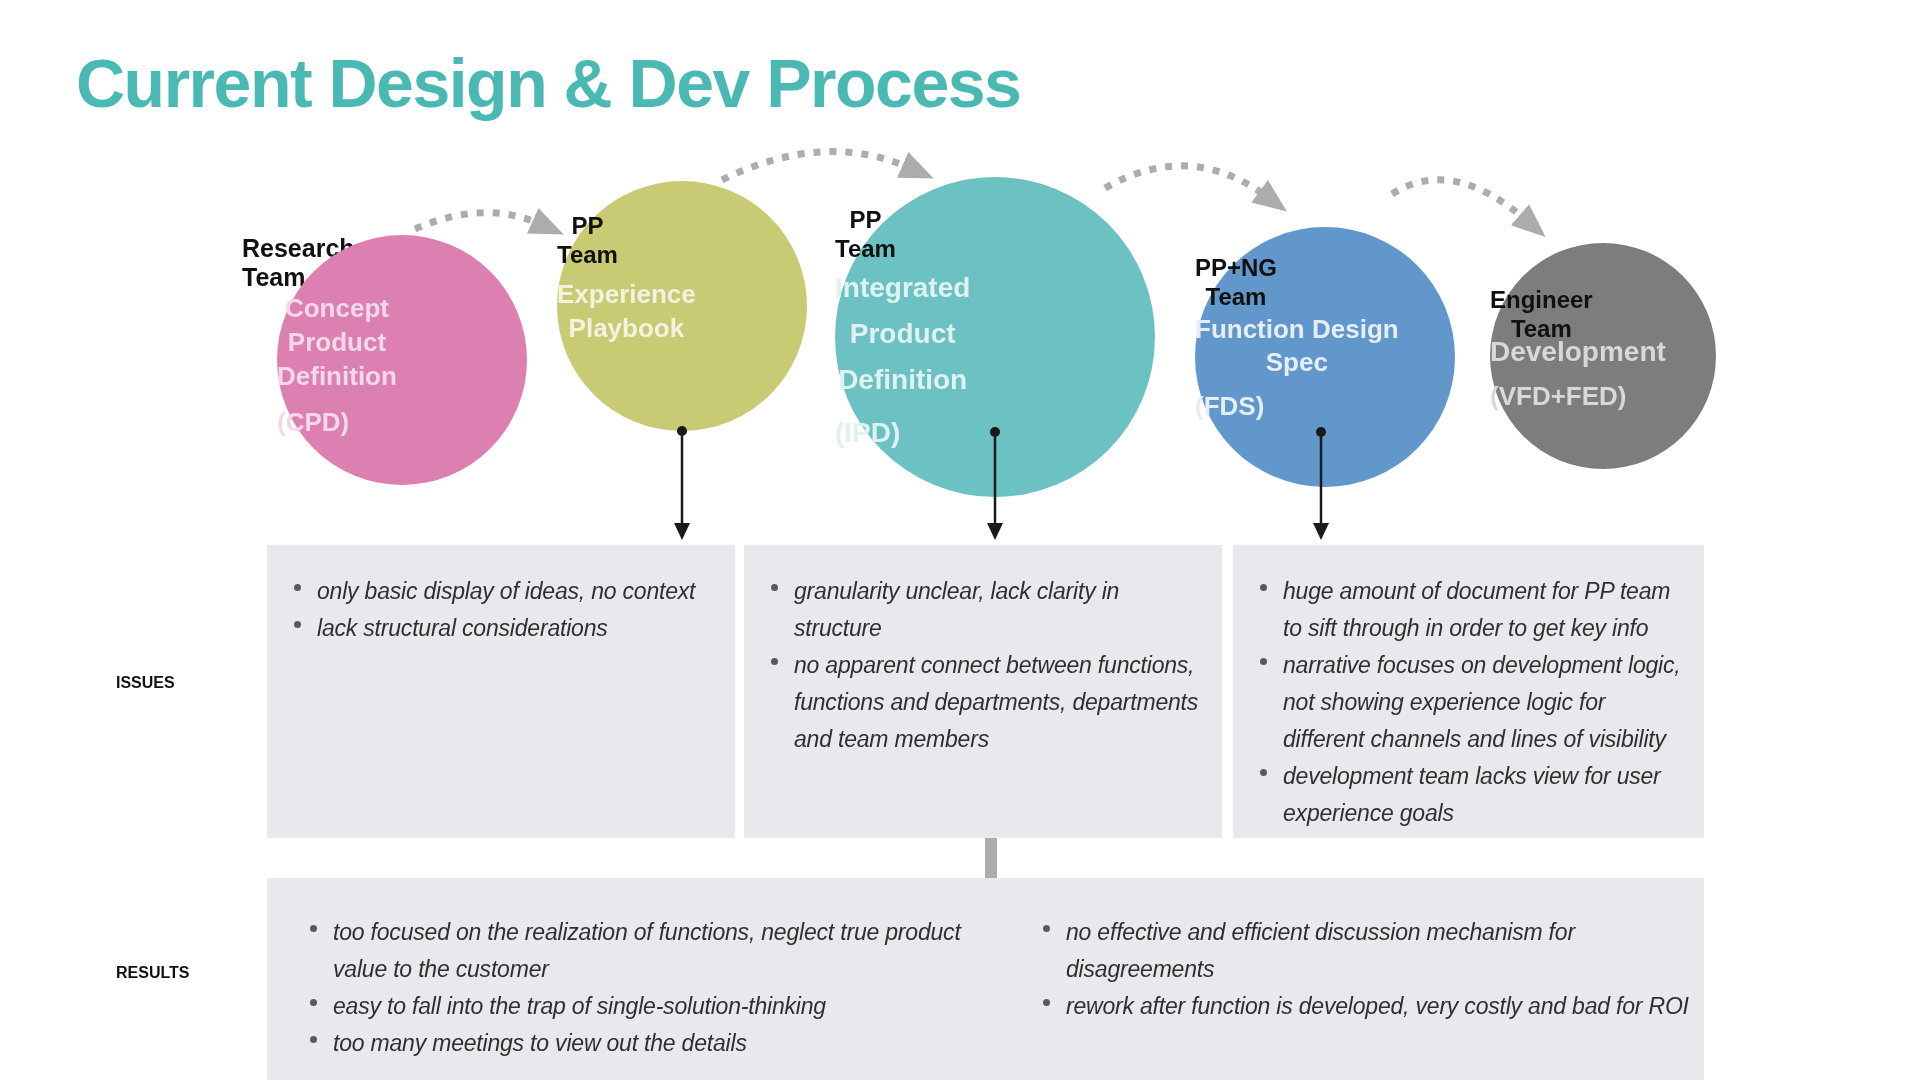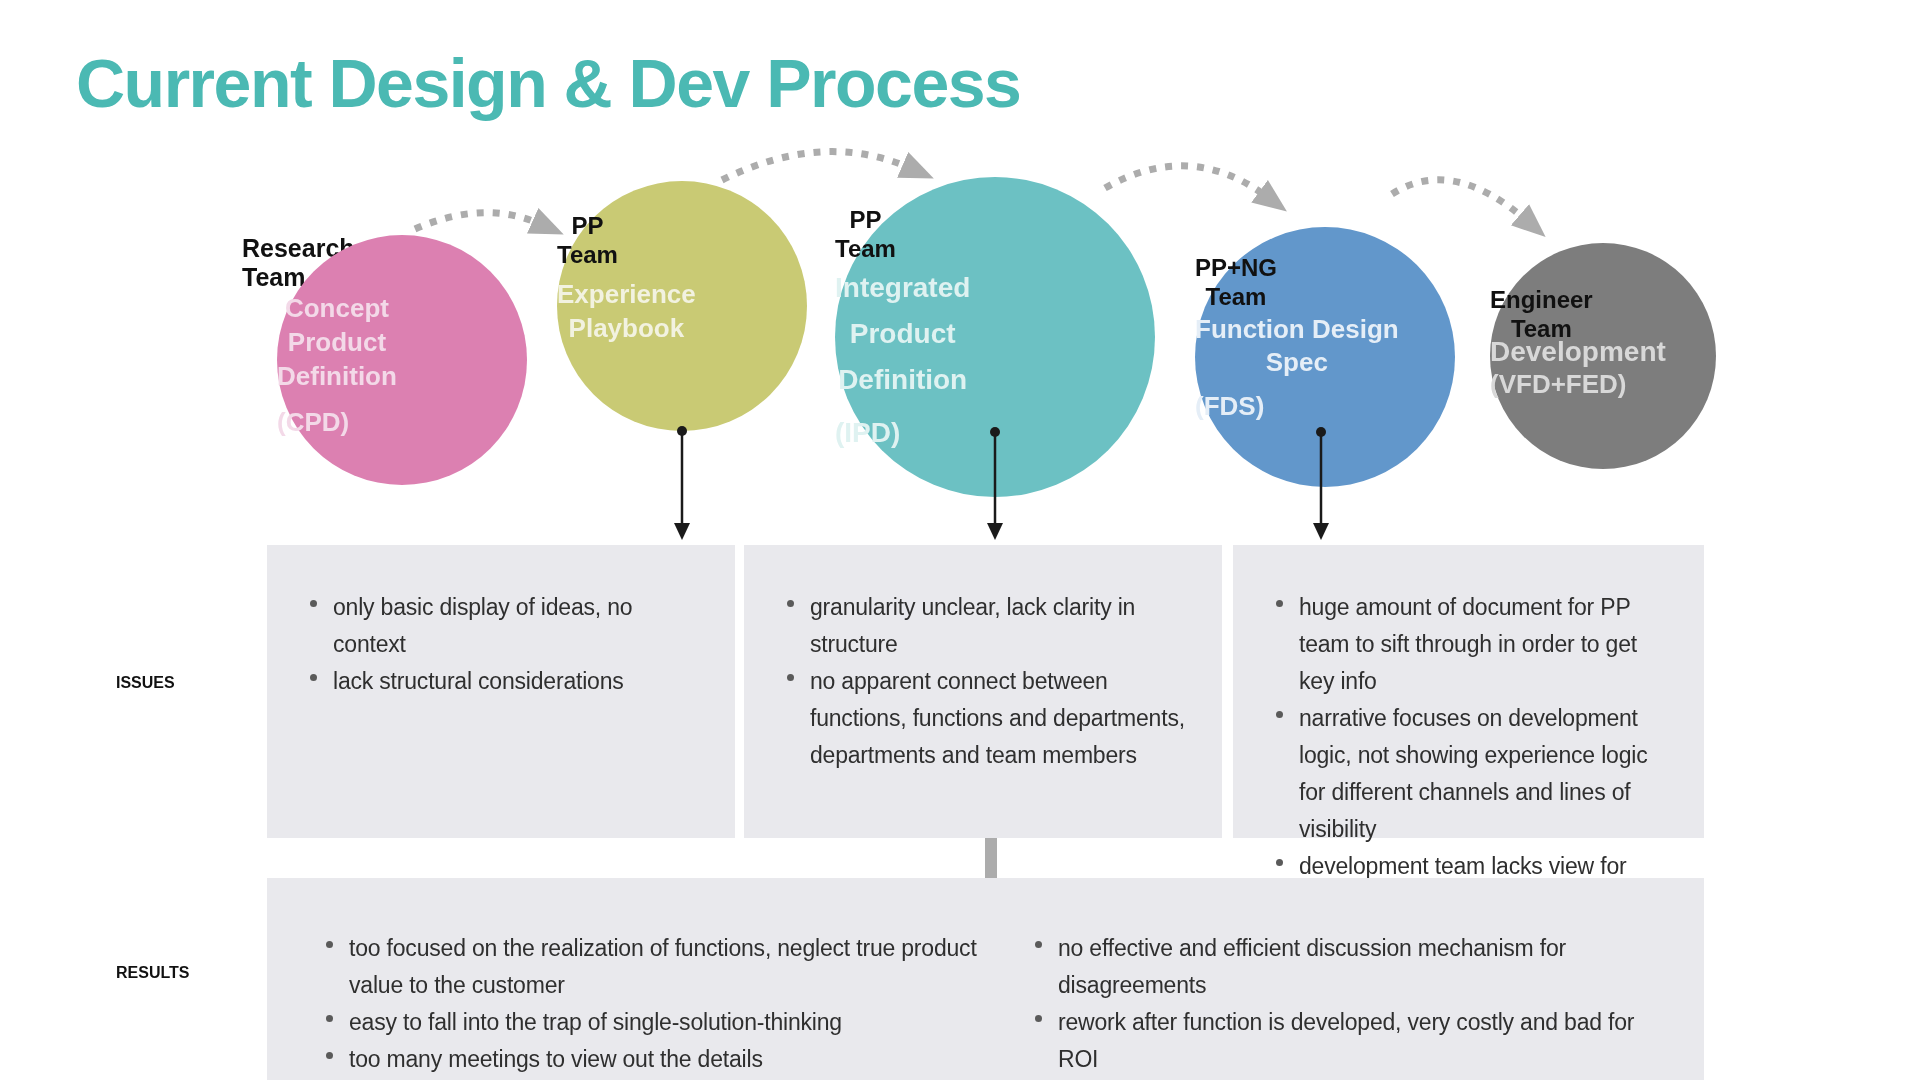--- a/index.html
+++ b/index.html
@@ -32,32 +32,32 @@
   .c3{left:835px;top:177px;width:320px;height:320px;background:var(--circle-teal,#6CC1C3);padding-top:28px;}
   .c3 .doc{color:var(--circle-teal-text,#DFF2F1);font-size:28px;line-height:46px;margin-top:2px;}
   .c3 .abbr{color:var(--circle-teal-text,#DFF2F1);font-size:28px;margin-top:14px;}
 
   .c4{left:1195px;top:227px;width:260px;height:260px;background:var(--circle-blue,#6297CB);padding-top:26px;}
   .c4 .doc{color:var(--circle-blue-text,#E5EEF7);line-height:33px;margin-top:2px;}
   .c4 .abbr{color:var(--circle-blue-text,#E5EEF7);margin-top:12px;}
 
   .c5{left:1490px;top:243px;width:226px;height:226px;background:var(--circle-gray,#7D7D7D);padding-top:42px;}
   .c5 .doc{color:var(--circle-gray-text,#D8D8D8);font-size:28px;margin-top:-8px;}
-  .c5 .abbr{color:var(--circle-gray-text,#D8D8D8);margin-top:0;}
+  .c5 .abbr{color:var(--circle-gray-text,#D8D8D8);margin-top:12px;}
 
   .box{position:absolute;background:var(--box-bg,#E9E9ED);box-sizing:border-box;}
   .issues-box{top:545px;height:293px;padding:28px 14px 0 22px;}
   .box1{left:267px;width:468px;}
   .box2{left:744px;width:478px;}
   .box3{left:1233px;width:471px;}
 
   .results-box{left:267px;top:878px;width:1437px;height:202px;
-               padding:36px 0 0 38px;display:grid;grid-template-columns:695px 665px;column-gap:14px;}
+               padding:36px 0 0 38px;display:grid;grid-template-columns:695px 665px;column-gap:38px;}
 
-  .box ul{margin:16px;padding:0;list-style:none;}
+  .box ul{margin:0;padding:0;list-style:none;font-style:italic;}
   .box li{position:relative;padding-left:28px;font-size:23px;line-height:37px;
           letter-spacing:-0.2px;color:#2f2f2f;}
   .box li::before{content:"";position:absolute;left:5px;top:11px;width:7px;height:7px;
                   border-radius:50%;background:#5a5a5a;}
 
   .overlay{position:absolute;left:0;top:0;pointer-events:none;}
 </style>
 </head>
 <body>
 

